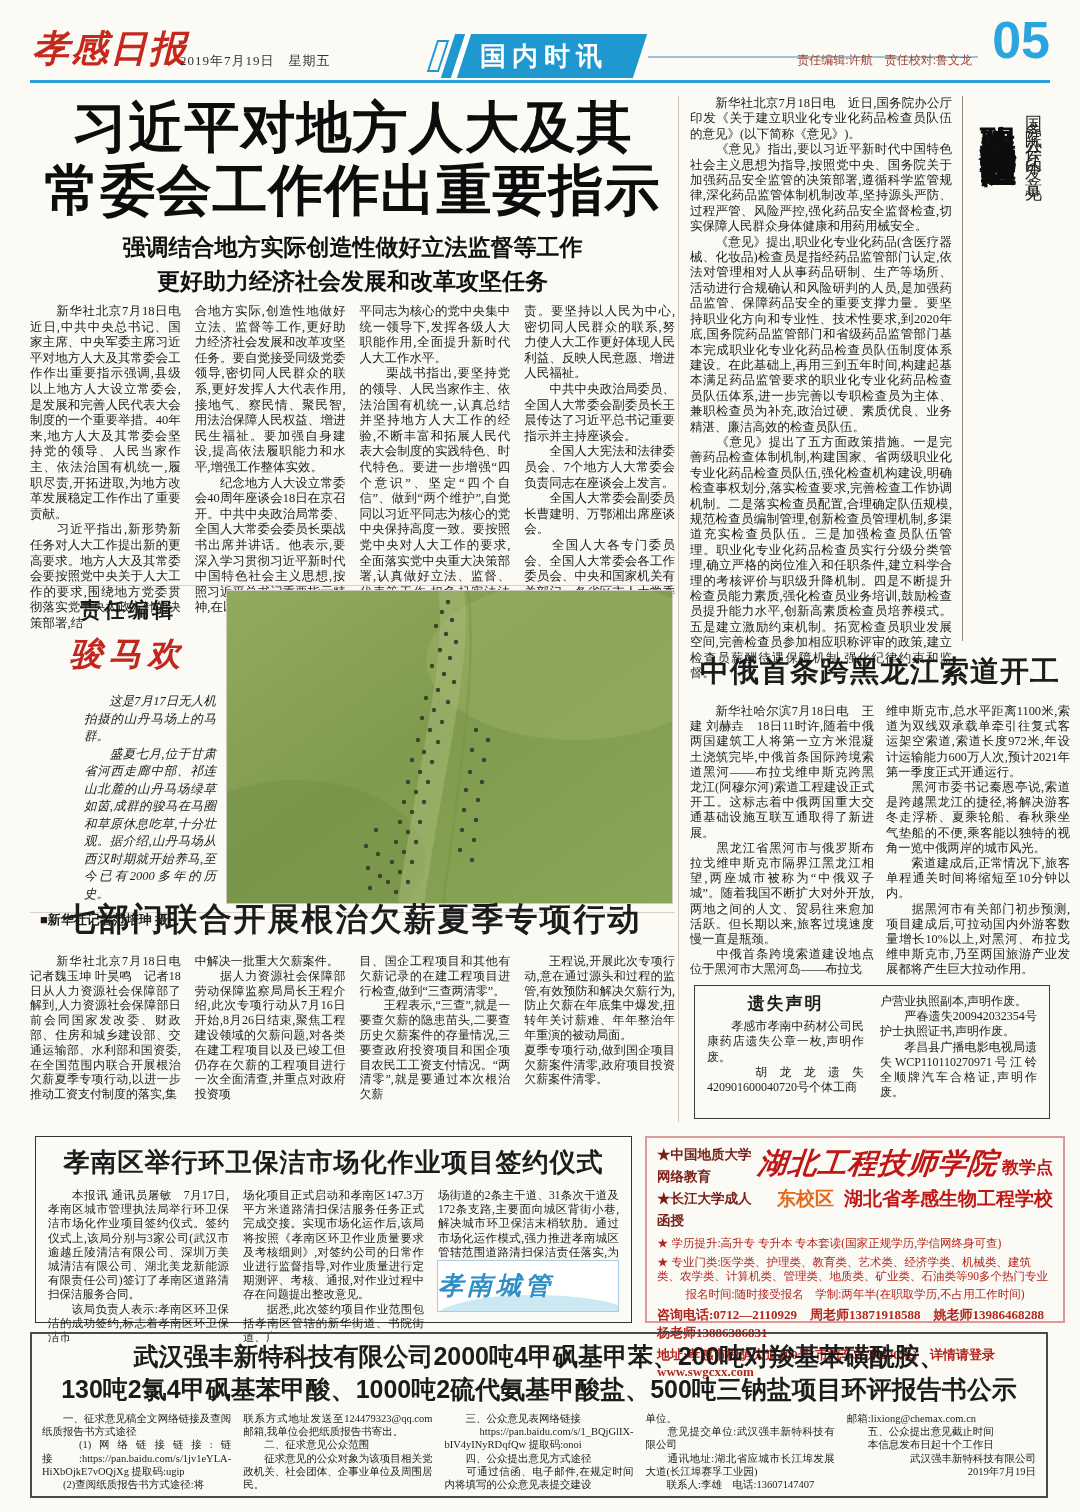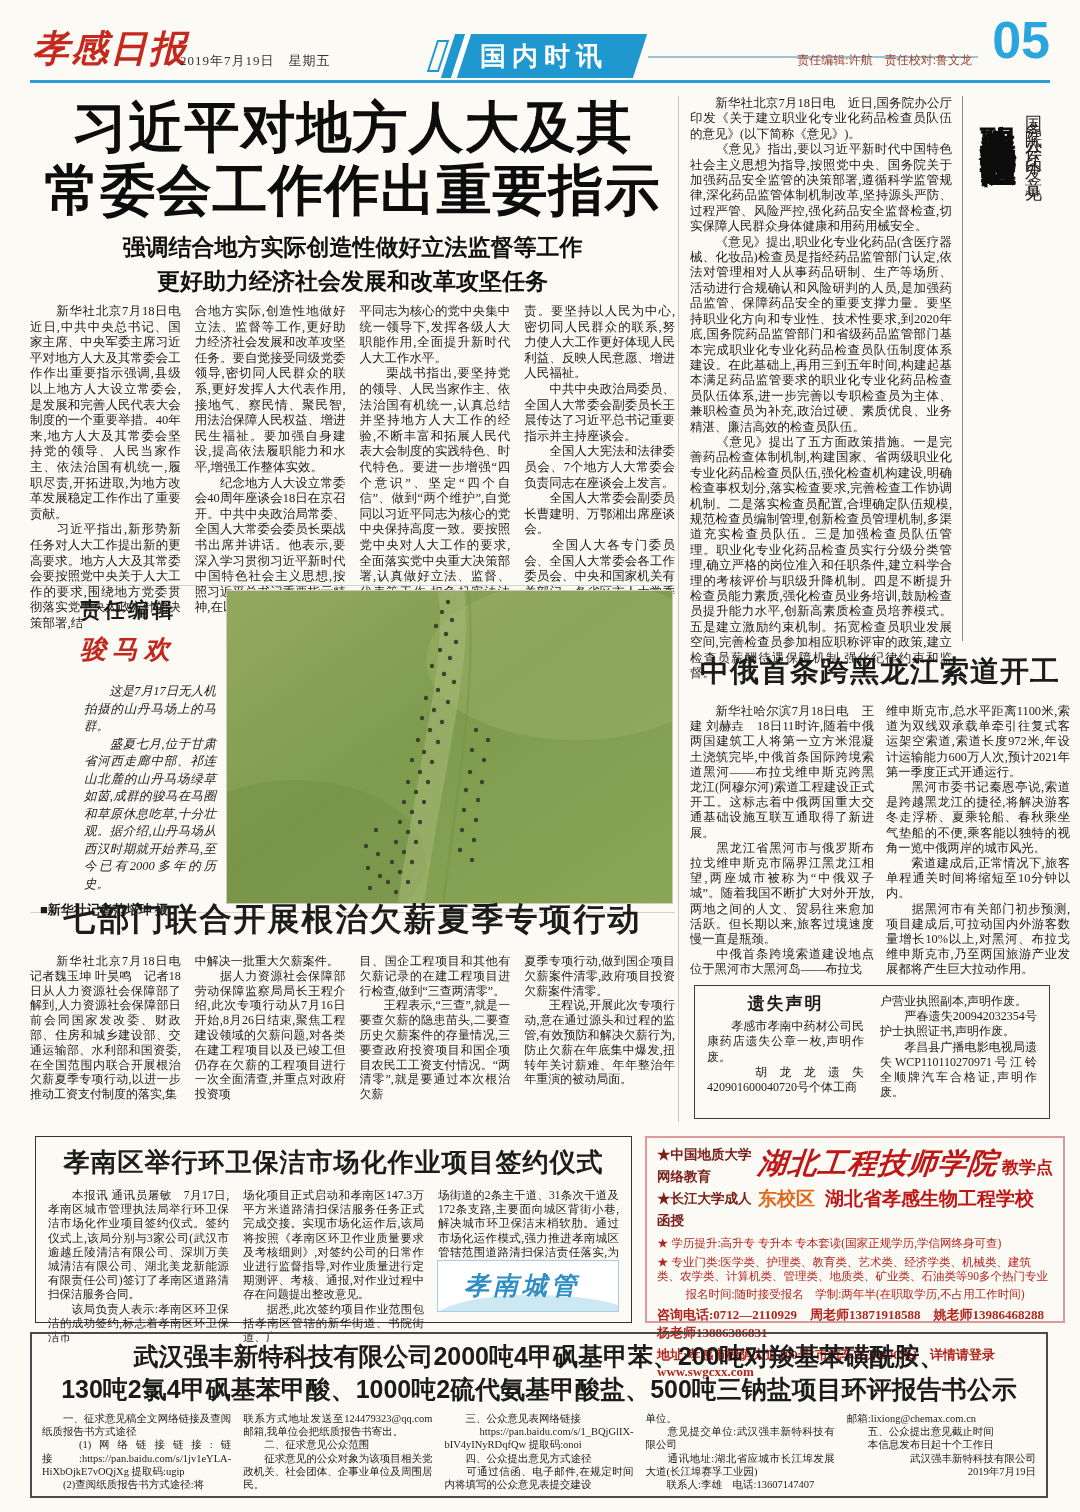--- a/index.html
+++ b/index.html
@@ -44,21 +44,21 @@
                    border-left:1px solid #8d8a82; }
   .drug-kicker { font-size:17px; letter-spacing:7px; padding-top:6px; color:#222; }
   .drug-vtitle { font-family:"Liberation Sans",sans-serif; font-size:36px; font-weight:900;
                  letter-spacing:2px; color:#0d0d0d; margin-top:0; }
 
   
   .photo-section { position:absolute; left:40px; top:590px; width:632px; height:316px; }
   .photo-caption { position:absolute; left:0; top:6px; width:176px; }
   .cap-title { font-family:"Liberation Sans",sans-serif; font-size:21px; font-weight:900;
                text-align:center; letter-spacing:3px; }
-  .cap-subtitle { font-size:26px; color:#c2271d; text-align:center; font-weight:bold; font-style:italic;
+  .cap-subtitle { font-size:33px; color:#c2271d; text-align:center; font-weight:bold; font-style:italic;
                   letter-spacing:6px; margin:8px 0 16px; }
   .photo-caption .flow p { font-size:12.5px; line-height:17.5px; font-style:italic;margin-left:44px; }
   .cap-credit { margin-top:8px; font-size:13px; font-weight:bold; }
   .photo { position:absolute; left:186px; top:0; width:447px; height:314px; }
 
   
   .wage-article { position:absolute; left:30px; top:882px; width:645px;margin-top:16px; }
   .wage-title { font-family:"Liberation Sans",sans-serif; font-size:32px; font-weight:900;
                 text-align:center; letter-spacing:2px; margin:0 0 12px; }
   .wage-cols { gap:14px; font-size:12px; line-height:14.8px; }
@@ -79,35 +79,35 @@
 
   
   .xiaonan-box { position:absolute; left:35px; top:1136px; width:597px; height:187px; border:1px solid #333;
                  padding:8px 12px; box-sizing:border-box; }
   .xiaonan-title { font-family:"Liberation Sans",sans-serif; font-size:26px; font-weight:900;
                    text-align:center; letter-spacing:1px; margin:0 0 8px; }
   .xiaonan-cols { gap:14px; font-size:11.5px; line-height:14.2px; }
   .xiaonan-cols .ncol { flex:1; }
   .chengguan-logo { position:absolute; right:12px; bottom:10px; width:180px; height:50px;
                     border:1px solid #aacbe0; background:#fff; overflow:hidden; }
-  .chengguan-text { position:absolute; left:0; right:12px; top:8px; text-align:center; font-size:25px;
+  .chengguan-text { position:absolute; left:0; right:12px; top:8px; font-size:25px;
                     font-weight:bold; font-style:italic; color:#2f8fc4; letter-spacing:4px; z-index:2; }
   .chengguan-wave { position:absolute; left:-10px; right:-10px; bottom:-14px; height:30px;
                     background:#bfe2f0; border-radius:50% 50% 0 0 / 100% 60% 0 0; opacity:.8; }
 
   
   .edu-ad { position:absolute; left:645px; top:1136px; width:420px; height:187px; border:2px solid #dc9a9a;
             padding:6px 10px; box-sizing:border-box; color:#b3261e; }
   .edu-top { display:flex; align-items:flex-start; }
   .edu-bullets-left { width:152px; font-size:13.5px; font-weight:bold; color:#7a2018; line-height:22px; }
   .edu-name-wrap { flex:1; text-align:center; white-space:nowrap; }
   .edu-name { font-size:29px; font-weight:900; font-style:italic; color:#c01616;
               display:inline-block; transform:skew(-6deg); letter-spacing:1px; }
   .edu-tag { font-size:17px; font-weight:900; color:#c01616; }
-  .edu-campus { text-align:left; margin-top:2px; font-weight:900; font-size:19px;
+  .edu-campus { text-align:right; margin-top:2px; font-weight:900; font-size:19px;
                 font-family:"Liberation Sans",sans-serif; }
   .edu-campus .campus { color:#e2681c; margin-right:10px; }
   .edu-campus .school2 { color:#c01616; }
   .edu-li { font-size:11.5px; line-height:14.5px; margin-top:4px; color:#b3261e; }
   .edu-center { text-align:center; font-size:11.5px; margin-top:3px; color:#b3261e; }
   .edu-strong { font-size:13px; font-weight:bold; margin-top:4px; color:#b3261e; }
 
   
   .notice-box { position:absolute; left:30px; top:1332px; width:1018px; height:166px; border:2px solid #4a4a4a;
                 padding:6px 10px; box-sizing:border-box; }
@@ -280,22 +280,22 @@
         </div>
       <div class="ncol">
           <p>中解决一批重大欠薪案件。</p>
           <p>　　据人力资源社会保障部劳动保障监察局局长王程介绍,此次专项行动从7月16日开始,8月26日结束,聚焦工程建设领域的欠薪问题,对各类在建工程项目以及已竣工但仍存在欠薪的工程项目进行一次全面清查,并重点对政府投资项</p>
         </div>
       <div class="ncol">
           <p>目、国企工程项目和其他有欠薪记录的在建工程项目进行检查,做到“三查两清零”。</p>
           <p>　　王程表示,“三查”,就是一要查欠薪的隐患苗头,二要查历史欠薪案件的存量情况,三要查政府投资项目和国企项目农民工工资支付情况。“两清零”,就是要通过本次根治欠薪</p>
         </div>
       <div class="ncol">
+          <p>　　王程说,开展此次专项行动,意在通过源头和过程的监管,有效预防和解决欠薪行为,防止欠薪在年底集中爆发,扭转年关讨薪难、年年整治年年重演的被动局面。</p>
           <p>夏季专项行动,做到国企项目欠薪案件清零,政府项目投资欠薪案件清零。</p>
-          <p>　　王程说,开展此次专项行动,意在通过源头和过程的监管,有效预防和解决欠薪行为,防止欠薪在年底集中爆发,扭转年关讨薪难、年年整治年年重演的被动局面。</p>
         </div>
     </div>
   </div>
 
   <div class="cable-article">
     <h2 class="cable-title">中俄首条跨黑龙江索道开工</h2>
     <div class="cable-cols cols">
       <div class="ncol">
           <p>　　新华社哈尔滨7月18日电　王建 刘赫垚　18日11时许,随着中俄两国建筑工人将第一立方米混凝土浇筑完毕,中俄首条国际跨境索道黑河——布拉戈维申斯克跨黑龙江(阿穆尔河)索道工程建设正式开工。这标志着中俄两国重大交通基础设施互联互通取得了新进展。</p>
           <p>　　黑龙江省黑河市与俄罗斯布拉戈维申斯克市隔界江黑龙江相望,两座城市被称为“中俄双子城”。随着我国不断扩大对外开放,两地之间的人文、贸易往来愈加活跃。但长期以来,旅客过境速度慢一直是瓶颈。</p>

